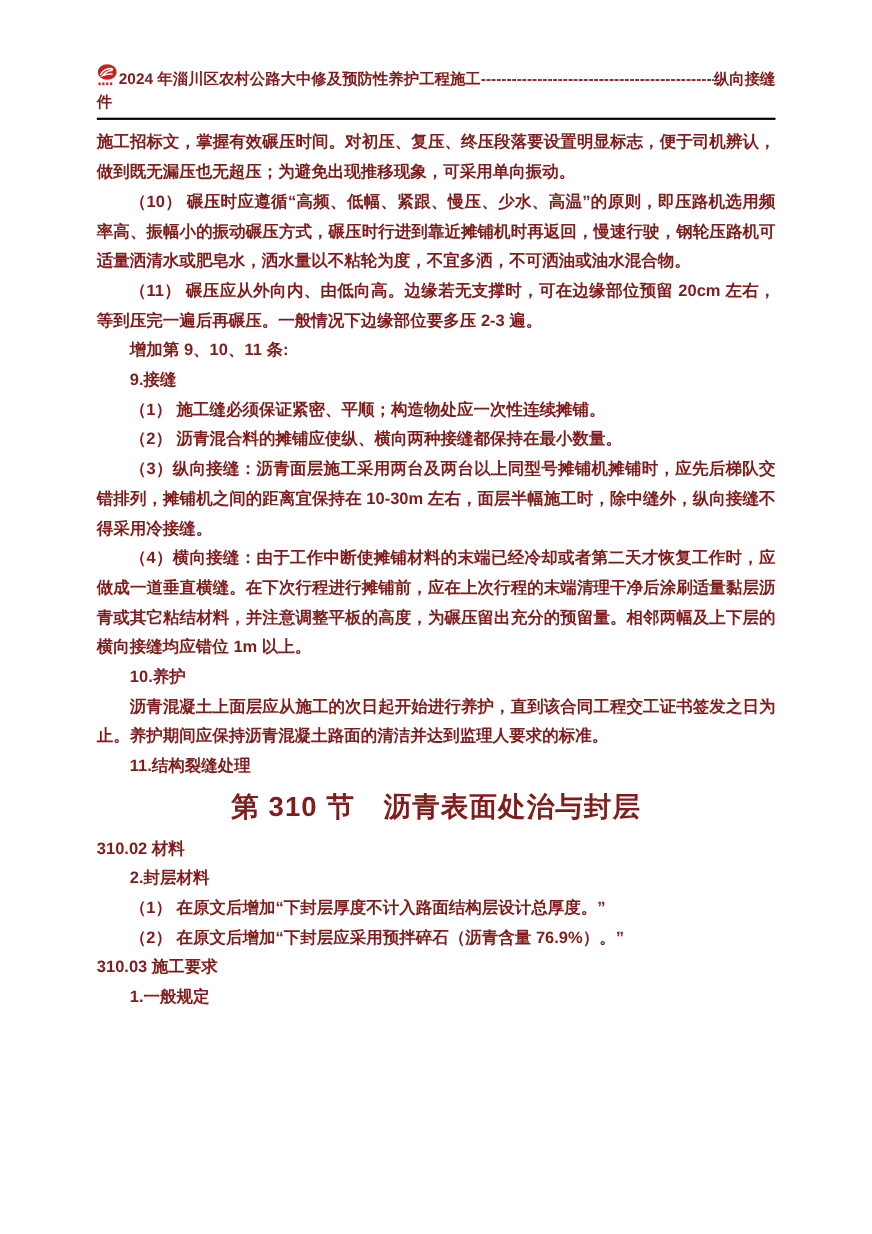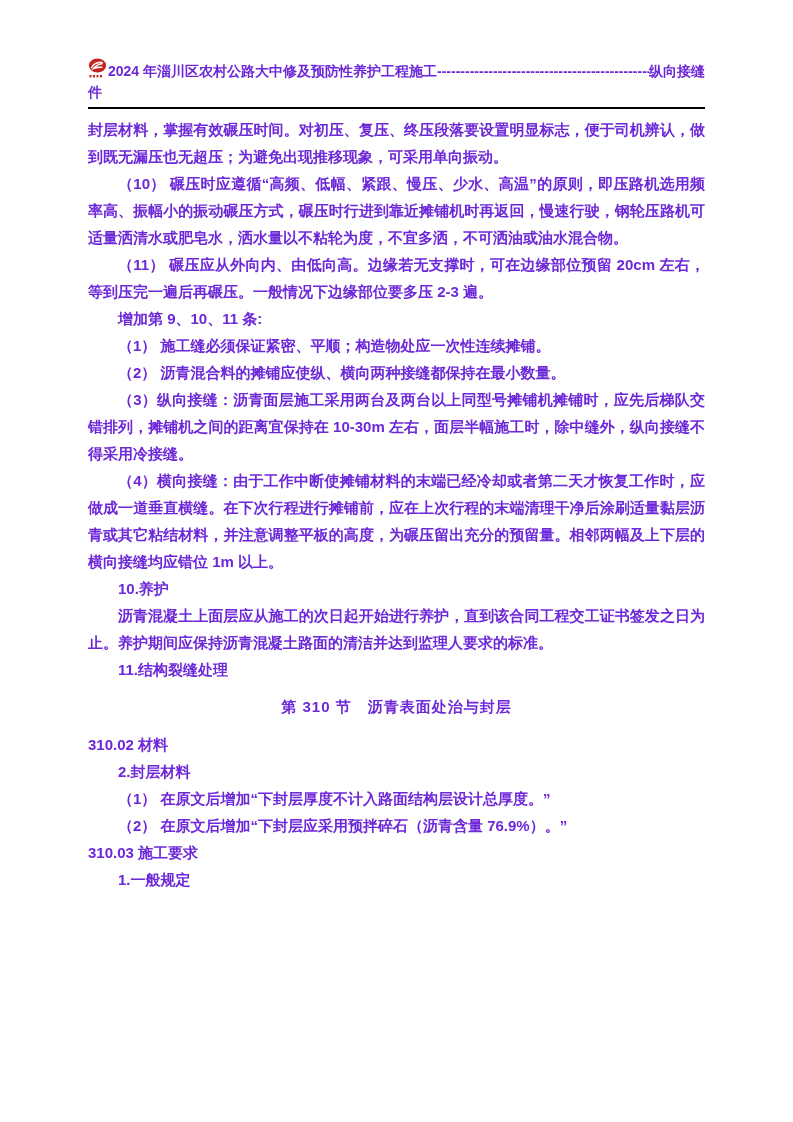--- a/index.html
+++ b/index.html
@@ -1,40 +1,40 @@
 <!DOCTYPE html>
 <html><head>
 <meta charset="utf-8">
 <style>
   html,body { margin:0; padding:0; background:#ffffff; }
   .page {
     position:relative; width:793px; height:1002px; background:#ffffff;
     font-family:"Liberation Sans","DejaVu Sans",sans-serif;
-    font-weight:700; color:#6d28d9; overflow:hidden;
+    font-weight:700; color:#7f1d1d; overflow:hidden;
   }
   .content { position:absolute; left:88px; width:617px; top:0; }
 
   
   .doc-header { padding-top:55px; font-size:14px; line-height:21px; }
   .h-line1 { display:flex; align-items:baseline; }
   .logo { flex:0 0 20px; width:20px; height:21px; position:relative; top:3px; }
   .h-prefix { flex:0 0 auto; white-space:nowrap; }
   .dashes { flex:1 1 0; overflow:hidden; white-space:nowrap; }
   .h-suffix { flex:0 0 auto; white-space:nowrap; }
   .h-rule { border-top:2px solid #000; margin-top:4px; }
 
   
   .doc-body { margin-top:7px; }
   .doc-body p {
     margin:0; font-size:15px; line-height:27px;
     text-align:justify; text-justify:inter-ideograph;
   }
   .doc-body p.indent { text-indent:2em; }
   .doc-body h2 {
-    margin:7px 0 7px; font-size:15px; line-height:34px;
+    margin:7px 0 7px; font-size:25px; line-height:34px;
     text-align:center; font-weight:700; letter-spacing:1px;
   }
 
   
   .doc-footer {
     position:absolute; left:88px; width:617px; top:1014px;
     border-top:2px solid #000; padding-top:1px;
     font-size:12px; line-height:19px;
   }
   .f-row { display:flex; }
@@ -63,24 +63,25 @@
         </span>
         <span class="h-prefix">2024 年淄川区农村公路大中修及预防性养护工程施工</span>
         <span class="dashes">--------------------------------------------------------------------------------</span>
         <span class="h-suffix">纵向接缝</span>
       </div>
       <div class="h-line2">件</div>
       <div class="h-rule"></div>
     </div>
 
     <div class="doc-body">
-      <p class="noindent">封层材料，掌握有效碾压时间。对初压、复压、终压段落要设置明显标志，便于司机辨认，做到既无漏压也无超压；为避免出现推移现象，可采用单向振动。</p>
+      <p class="noindent">施工招标文，掌握有效碾压时间。对初压、复压、终压段落要设置明显标志，便于司机辨认，做到既无漏压也无超压；为避免出现推移现象，可采用单向振动。</p>
       <p class="indent">（10） 碾压时应遵循“高频、低幅、紧跟、慢压、少水、高温”的原则，即压路机选用频率高、振幅小的振动碾压方式，碾压时行进到靠近摊铺机时再返回，慢速行驶，钢轮压路机可适量洒清水或肥皂水，洒水量以不粘轮为度，不宜多洒，不可洒油或油水混合物。</p>
       <p class="indent">（11） 碾压应从外向内、由低向高。边缘若无支撑时，可在边缘部位预留 20cm 左右，等到压完一遍后再碾压。一般情况下边缘部位要多压 2-3 遍。</p>
       <p class="indent">增加第 9、10、11 条:</p>
+      <p class="indent">9.接缝</p>
       <p class="indent">（1） 施工缝必须保证紧密、平顺；构造物处应一次性连续摊铺。</p>
       <p class="indent">（2） 沥青混合料的摊铺应使纵、横向两种接缝都保持在最小数量。</p>
       <p class="indent">（3）纵向接缝：沥青面层施工采用两台及两台以上同型号摊铺机摊铺时，应先后梯队交错排列，摊铺机之间的距离宜保持在 10-30m 左右，面层半幅施工时，除中缝外，纵向接缝不得采用冷接缝。</p>
       <p class="indent">（4）横向接缝：由于工作中断使摊铺材料的末端已经冷却或者第二天才恢复工作时，应做成一道垂直横缝。在下次行程进行摊铺前，应在上次行程的末端清理干净后涂刷适量黏层沥青或其它粘结材料，并注意调整平板的高度，为碾压留出充分的预留量。相邻两幅及上下层的横向接缝均应错位 1m 以上。</p>
       <p class="indent">10.养护</p>
       <p class="indent">沥青混凝土上面层应从施工的次日起开始进行养护，直到该合同工程交工证书签发之日为止。养护期间应保持沥青混凝土路面的清洁并达到监理人要求的标准。</p>
       <p class="indent">11.结构裂缝处理</p>
 
       <h2>第 310 节　沥青表面处治与封层</h2>
 

